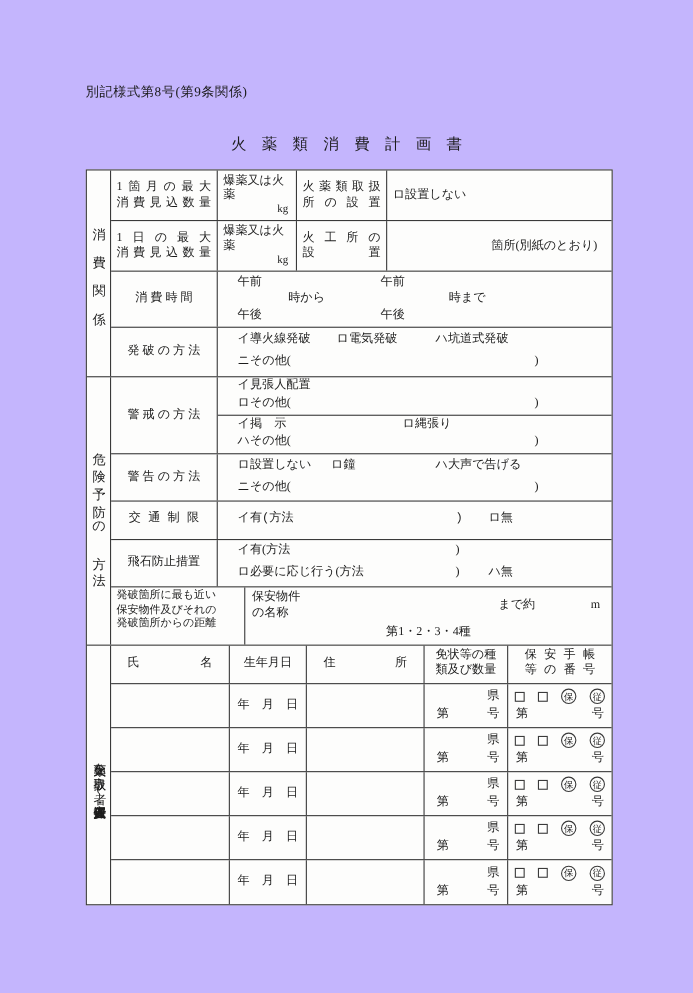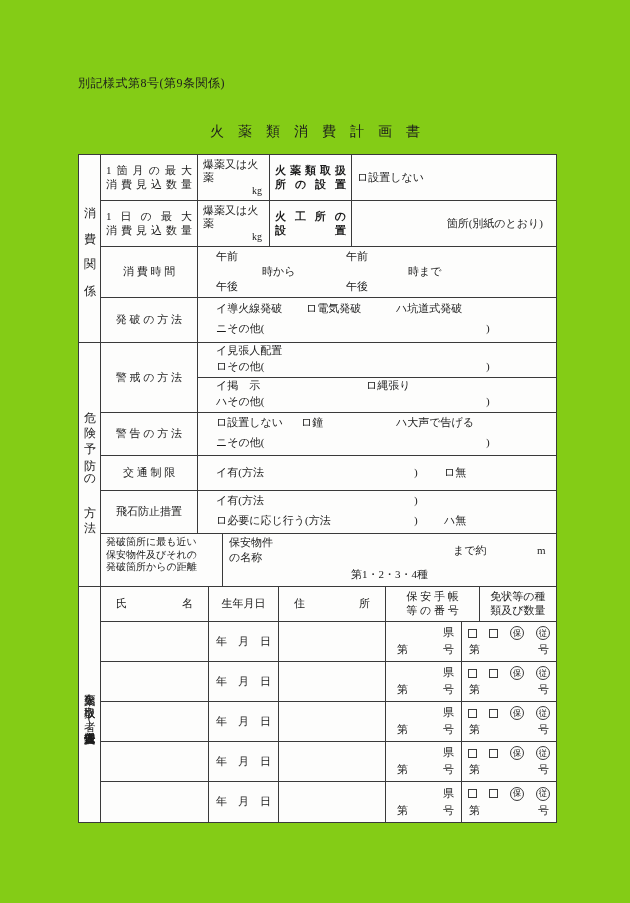--- a/index.html
+++ b/index.html
@@ -1,39 +1,39 @@
 <!DOCTYPE html>
 <html><head>
 <meta charset="utf-8">
 <style>
   * { margin:0; padding:0; box-sizing:border-box; }
   html,body { background:#e8e8e8; }
   .page {
     position:relative; width:630px; height:903px; margin:0 auto;
-    background:#84cc16; color:#1c1c1c;
+    background:#c4b5fd; color:#1c1c1c;
     font-family:"Liberation Serif","DejaVu Serif",serif;
     font-size:11px; line-height:1.25;
   }
   .form-no { position:absolute; left:78px; top:76px; font-size:12px; letter-spacing:.5px; }
   .title { position:absolute; left:0; top:123px; width:100%; text-align:center;
            font-size:14px; letter-spacing:14px; text-indent:14px; }
   .tbl { position:absolute; left:78px; top:154px; width:479px; border:1px solid #3a3a3a; background:#fdfdfc; }
   .sect { display:flex; border-bottom:1px solid #3a3a3a; }
   .sect:last-child { border-bottom:none; }
   .vlab { width:22px; border-right:1px solid #3a3a3a; display:flex; align-items:center; justify-content:center;
           writing-mode:vertical-rl; text-orientation:upright; font-size:12px; }
   .vs1 { letter-spacing:26px; }
   .vs2 { letter-spacing:16px; }
   .vs3 { letter-spacing:0px; font-size:11.5px; }
   .rows { flex:1; display:flex; flex-direction:column; }
   .row { display:flex; border-bottom:1px solid #3a3a3a; }
   .row:last-child { border-bottom:none; }
   .cell { border-right:1px solid #3a3a3a; position:relative; }
   .cell:last-child { border-right:none; }
-  .w97 { width:97px; } .w72 { width:72px; } .w82 { width:82px;font-weight:bold; } .w122 { width:122px; }
+  .w97 { width:97px; } .w72 { width:72px; } .w82 { width:82px; } .w122 { width:122px; }
   .fill { flex:1; }
   .col { display:flex; flex-direction:column; justify-content:center; padding:2px 5px; }
   .ctr { display:flex; align-items:center; justify-content:center; text-align:center; }
   .jfy { text-align:justify; text-align-last:justify; text-justify:inter-character; width:100%; }
   .pre { white-space:pre; }
   .unit { text-align:right; padding-right:2px; font-size:10px; }
   .rght { text-align:right; padding-right:8px; }
   .abs { position:absolute; white-space:pre; }
   .sub { height:35px; position:relative; border-bottom:1px solid #3a3a3a; }
   .sub:last-child { border-bottom:none; }
@@ -43,21 +43,21 @@
   .twolines { display:flex; flex-direction:column; justify-content:center; align-items:center; }
   .licL1 { text-align:right; padding-right:7px; }
   .licL2 { display:flex; justify-content:space-between; padding:0 7px 0 11px; }
   .nbL1 { display:flex; align-items:center; justify-content:space-between; padding:0 6px; }
   .nbL2 { display:flex; justify-content:space-between; padding:0 7px; }
   .liccol { display:flex; flex-direction:column; justify-content:center; gap:3px; }
   .cbx { display:inline-block; width:9px; height:9px; border:1px solid #3a3a3a; background:#fdfdfc; }
   .circ { display:inline-flex; width:14px; height:14px; border:1px solid #3a3a3a; border-radius:50%;
           align-items:center; justify-content:center; font-size:8.5px; line-height:1; }
   .h46 { height:46px; } .h51 { height:51px; } .h44 { height:44px; } .h70 { height:70px; }
-  .h43 { height:43px; } .h35 { height:35px; } .h52 { height:52px; } .h40 { height:40px; }
+  .h43 { height:43px; } .h35 { height:35px;font-family:Liberation Mono, monospace; } .h52 { height:52px; } .h40 { height:40px; }
 </style>
 </head>
 <body>
 
 <div class="page">
   <div class="form-no">別記様式第8号(第9条関係)</div>
   <div class="title">火薬類消費計画書</div>
 
   <div class="tbl">
 
@@ -202,27 +202,27 @@
         <div class="row h35">
           <div class="cell wname hsplit">
             <span>氏</span>
             <span>名</span>
           </div>
           <div class="cell wbirth ctr">生年月日</div>
           <div class="cell waddr hsplit">
             <span>住</span>
             <span>所</span>
           </div>
+          <div class="cell wlic twolines">
+            <div>免状等の種</div>
+            <div>類及び数量</div>
+          </div>
           <div class="cell fill twolines pre">
             <div>保 安 手 帳</div>
             <div>等 の 番 号</div>
-          </div>
-          <div class="cell wlic twolines">
-            <div>免状等の種</div>
-            <div>類及び数量</div>
           </div>
         </div>
 
         <div class="row h40">
           <div class="cell wname"></div>
           <div class="cell wbirth ctr pre">年　月　日</div>
           <div class="cell waddr"></div>
           <div class="cell wlic liccol">
             <div class="licL1">県</div>
             <div class="licL2">

